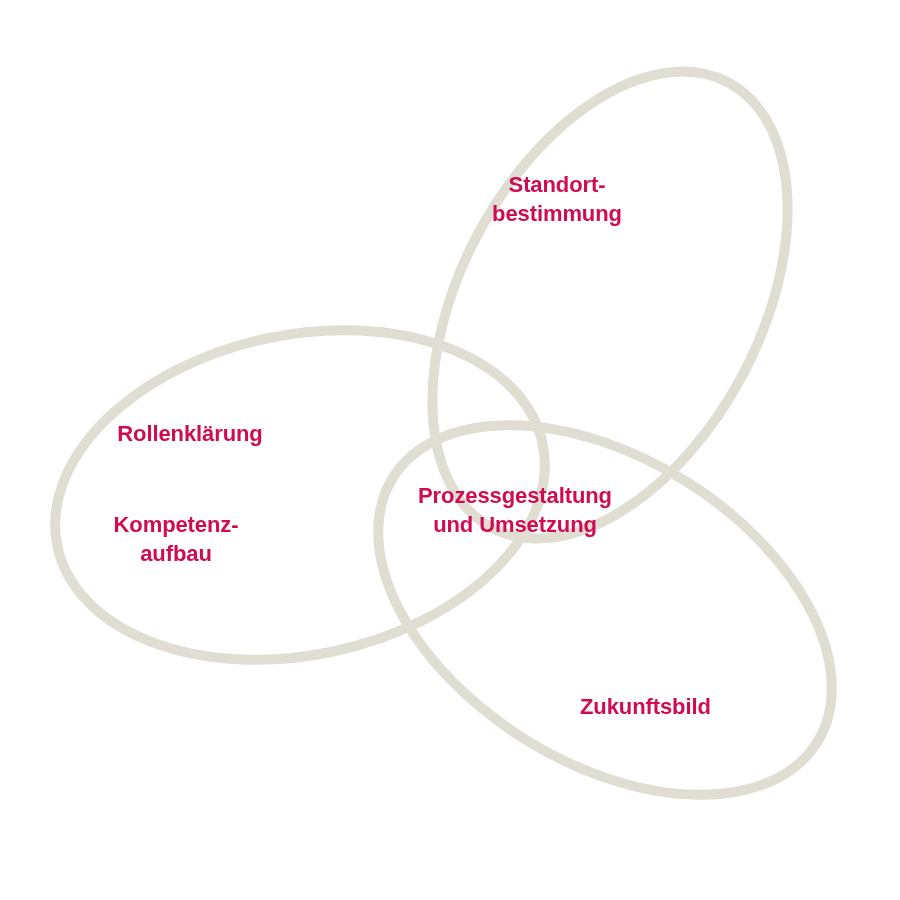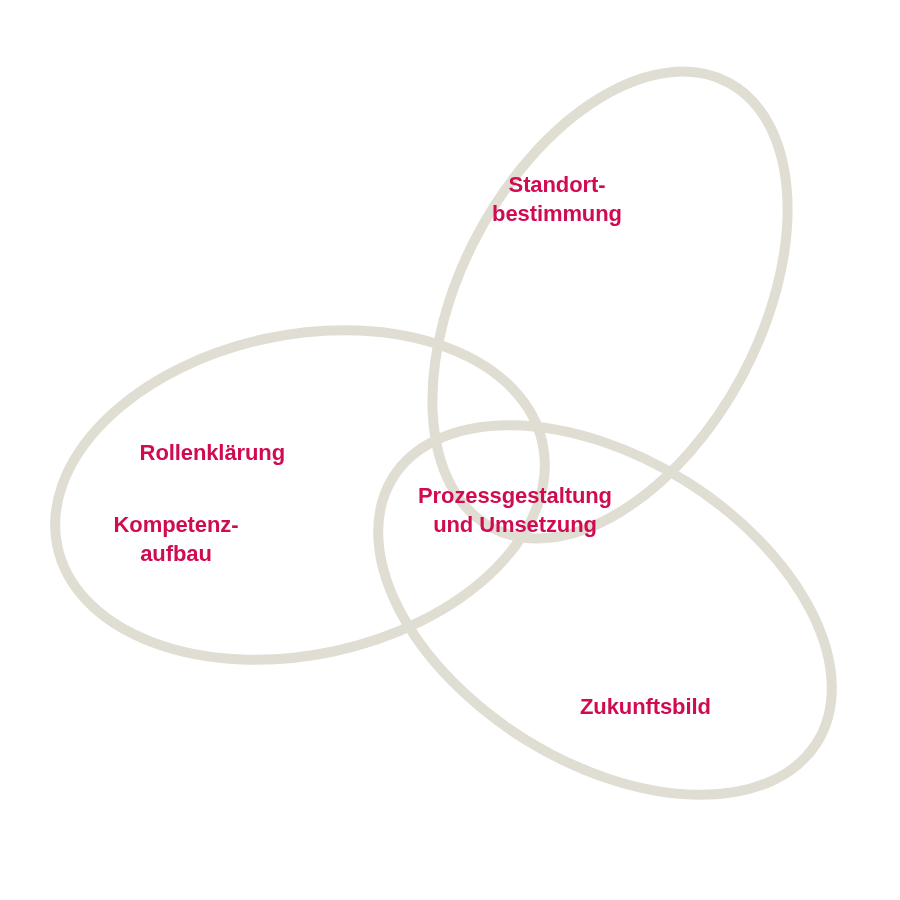--- a/index.html
+++ b/index.html
@@ -47,23 +47,23 @@
     text-align: center;
   }
   #label-zukunftsbild {
     left: 600px;
     top: 270px;
     width: 190px;
     text-align: left;
   }
   #label-rollenklaerung {
     left: 95px;
-    top: 438px;
+    top: 419px;
     width: 190px;
-    text-align: right;
+    text-align: center;
   }
   #label-kompetenzaufbau {
     left: 96px;
     top: 510px;
     width: 160px;
     text-align: center;
   }
   #label-prozessgestaltung {
     left: 385px;
     top: 481px;

